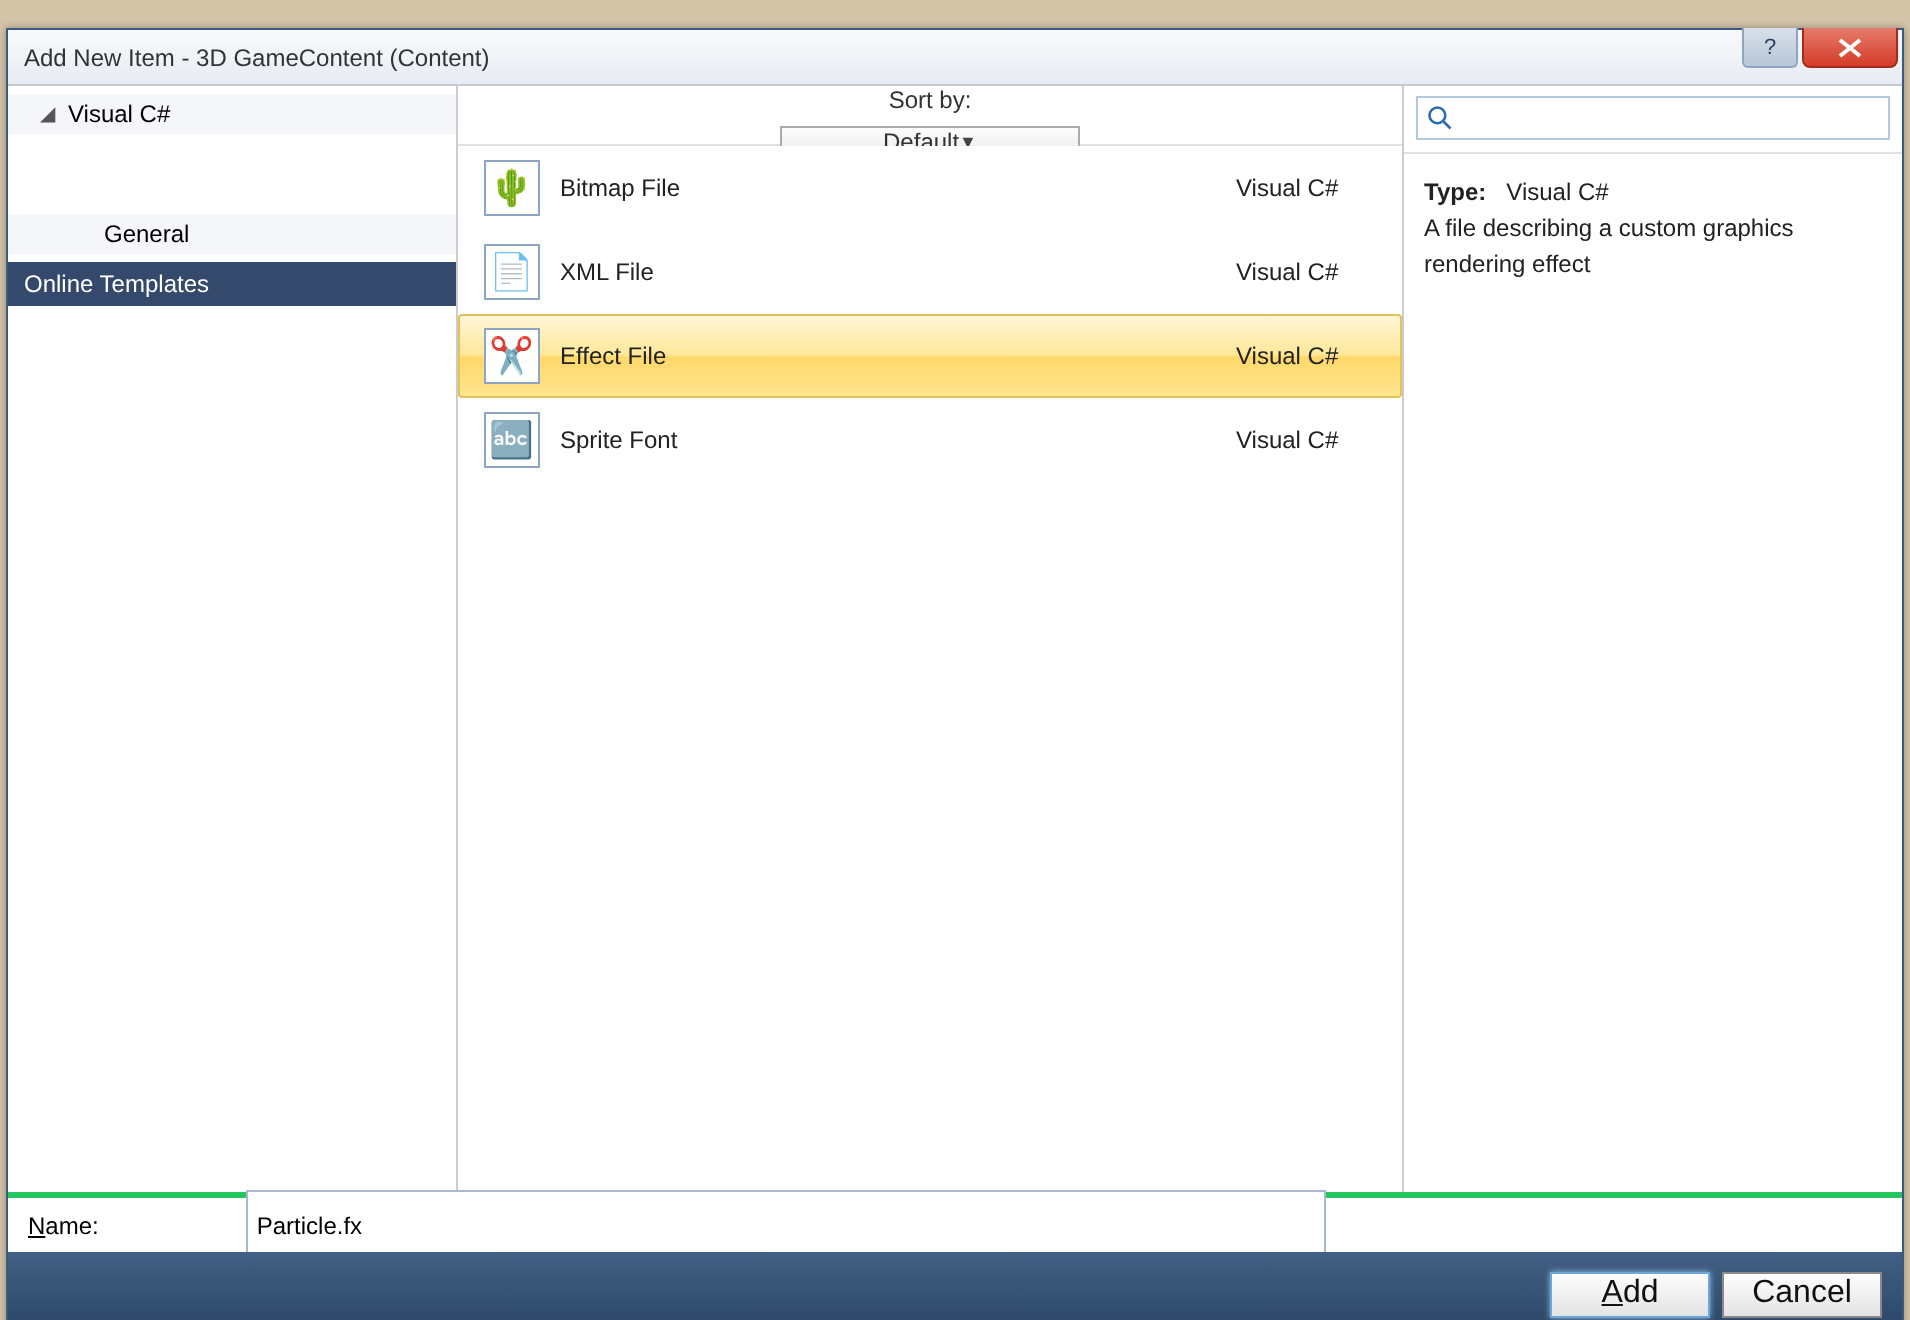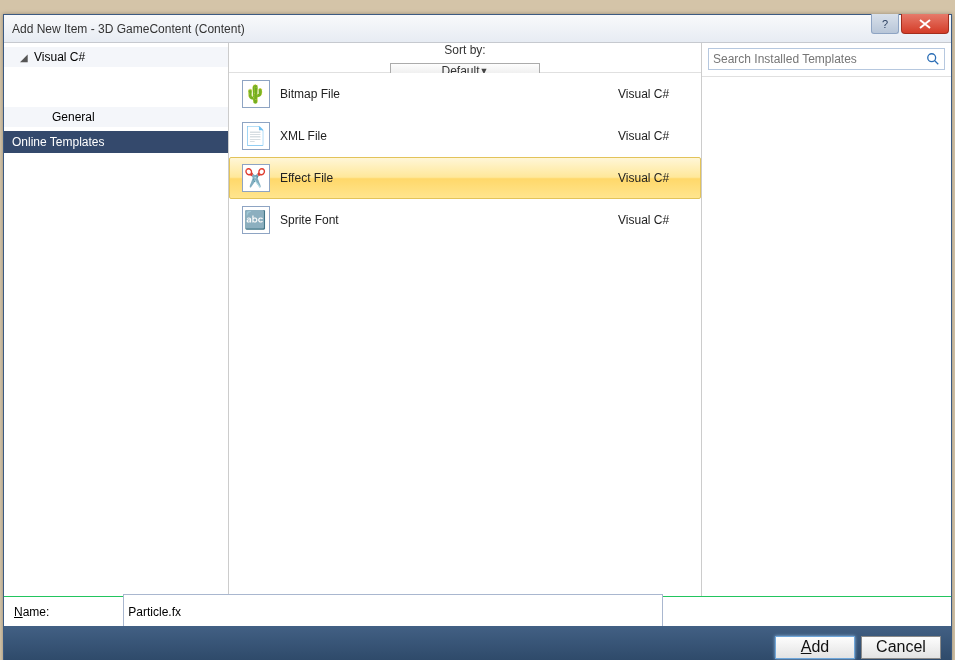--- a/index.html
+++ b/index.html
@@ -164,21 +164,21 @@
 .search-box input {
   flex: 1; border: none; outline: none; font-size: 12px; color: #9a9a9a;
 }
 .search-icon { width: 14px; height: 14px; color: #2a6db5; }
 .info-pane { padding: 10px 10px; color: #222; line-height: 1.5; }
 .info-pane .lbl { font-weight: bold; }
 
 .name-row {
   height: 30px;
   background: #fff;
-  border-top: 1px solid #22c55e;
+  border-top: 3px solid #22c55e;
   display: flex; align-items: center;
   padding: 0 10px;
   font-size: 12px;
   gap: 10px;
 }
 .name-row .u { text-decoration: underline; }
 .name-input {
   flex: 0 0 540px;
   height: 20px;
   border: 1px solid #a9b7cf;
@@ -287,27 +287,34 @@
               </div>
             <div class="template-label">Sprite Font</div>
             <div class="template-lang">Visual C#</div>
           </div>
         </div>
       </div>
 
       <div class="right-panel">
         <div class="search-wrap">
           <div class="search-box">
-            <input placeholder="Search Installed Templates" style="">
             <svg class="search-icon" viewBox="0 0 16 16">
                 <circle cx="6.5" cy="6.5" r="4.5" fill="none" stroke="#2a6db5" stroke-width="1.5"></circle>
                 <line x1="10" y1="10" x2="14" y2="14" stroke="#2a6db5" stroke-width="1.5"></line>
               </svg>
           </div>
         </div>
+        <div class="info-pane">
+          <div>
+            <span class="lbl">Type:</span>
+            <span>&nbsp;</span>
+            <span>Visual C#</span>
+          </div>
+          <div>A file describing a custom graphics rendering effect</div>
+        </div>
       </div>
 
     </div>
 
     <div class="name-row">
       <span><span class="u">N</span><span>ame:</span></span>
       <input class="name-input" value="Particle.fx" style="">
     </div>
 
     <div class="button-bar">

